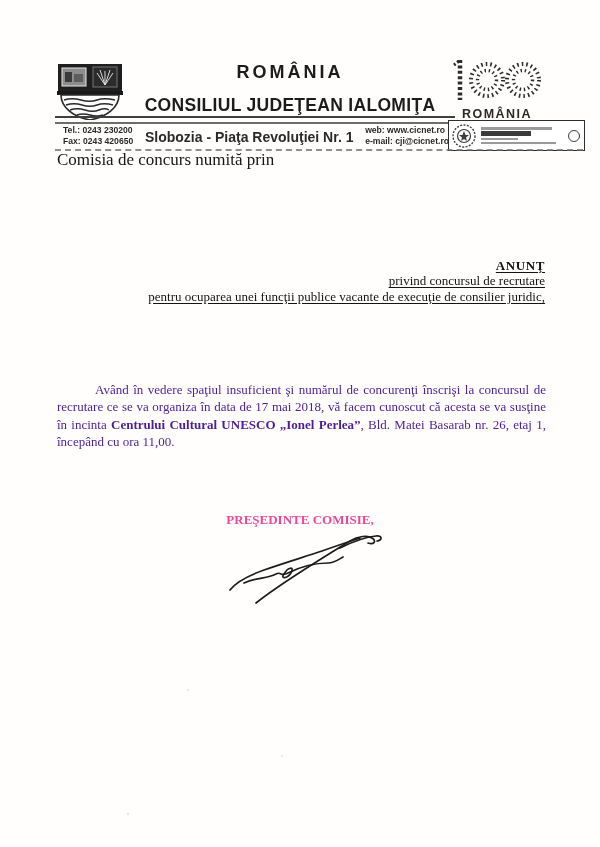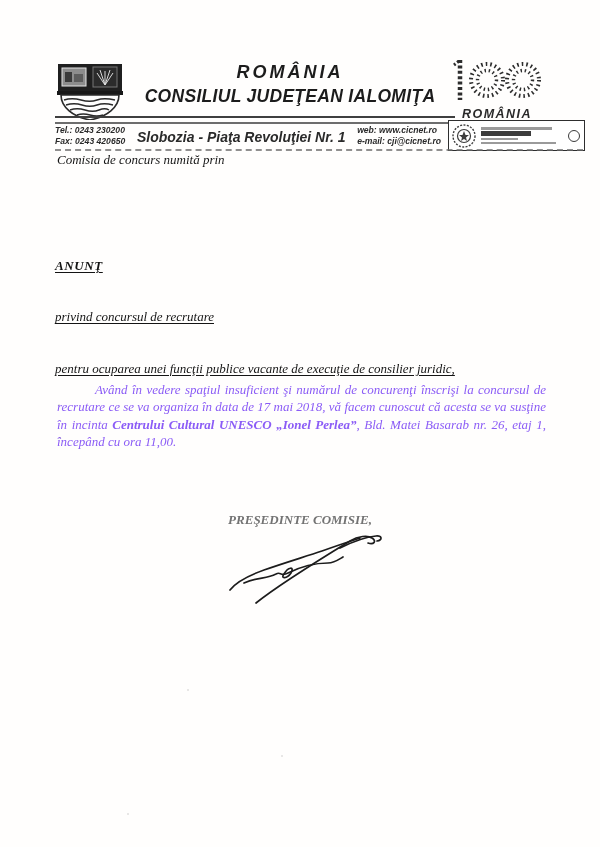--- a/index.html
+++ b/index.html
@@ -1,30 +1,29 @@
 <!DOCTYPE html>
 <html><head>
 <meta charset="utf-8">
 <style>
   html,body{margin:0;padding:0;background:#e8e8e8;}
   .page{
     position:relative;width:600px;height:847px;margin:0 auto;
     background:#fffefd;overflow:hidden;color:#1d1d1d;
     font-family:"Liberation Serif", serif;
-    font-style:italic;
   }
   
   .coat{position:absolute;left:57px;top:63px;width:66px;height:57px;}
   .header-titles{position:absolute;left:125px;top:62px;width:330px;text-align:center;
     font-family:"Liberation Sans", sans-serif;color:#1c1c1c;}
   .country{font-size:18px;font-weight:bold;letter-spacing:3px;}
-  .institution{font-size:17.5px;font-weight:bold;letter-spacing:0.3px;margin-top:3px;white-space:nowrap;}
+  .institution{font-size:17.5px;font-weight:bold;letter-spacing:0.3px;margin-top:12px;white-space:nowrap;}
   .rule-double{position:absolute;left:55px;top:116px;width:400px;height:4px;
     border-top:2.5px solid #3f3f3f;border-bottom:2px solid #6d6d6d;}
-  .contact-bar{position:absolute;left:55px;top:125px;width:386px;display:flex;
+  .contact-bar{position:absolute;left:63px;top:125px;width:386px;display:flex;
     justify-content:space-between;align-items:center;
     font-family:"Liberation Sans", sans-serif;font-weight:bold;color:#2a2a2a;}
   .telfax{font-size:8.6px;line-height:11px;}
   .hq-address{font-size:14px;padding-top:2px;}
   .webmail{font-size:8.6px;line-height:11px;text-align:left;}
   .rule-dashed{position:absolute;left:55px;top:149px;width:528px;height:0;
     border-top:2px dashed #6b6b6b;opacity:.75;}
   
   .centennial{position:absolute;left:447px;top:56px;width:100px;text-align:center;}
   .centennial-label{font-family:"Liberation Sans", sans-serif;font-weight:bold;
@@ -33,29 +32,29 @@
     background:repeating-linear-gradient(90deg,#8a8a8a 0 2px,transparent 2px 4px);}
   
   .cert-badge{position:absolute;left:448px;top:120px;width:135px;height:29px;
     border:1.5px solid #2e2e2e;background:#fff;display:flex;align-items:center;}
   .cert-lines{flex:1;padding:2px 4px 2px 2px;}
   .cert-bar{background:#9a9a9a;height:2.5px;margin:1.5px 0;}
   .cert-bar.strong{background:#3c3c3c;height:5px;}
   .cert-small-circle{width:10px;height:10px;border:1.5px solid #3c3c3c;border-radius:50%;
     margin-right:4px;flex:0 0 auto;}
   
-  .commission-note{position:absolute;left:57px;top:152px;font-size:13px;line-height:16px;color:#161616;}
-  .ann-block{position:absolute;left:55px;top:258px;width:490px;text-align:left;
+  .commission-note{position:absolute;left:57px;top:152px;font-size:17px;line-height:16px;color:#161616;}
+  .ann-block{position:absolute;left:55px;top:258px;width:490px;text-align:right;
     font-size:13px;line-height:15.4px;color:#141414;}
   .ann-title{font-weight:bold;letter-spacing:0.6px;text-decoration:underline;text-underline-offset:2px;}
-  .ann-line{text-decoration:underline;text-underline-offset:2px;margin-top:36px;}
+  .ann-line{text-decoration:underline;text-underline-offset:2px;}
   .body-par{position:absolute;left:57px;top:381px;width:489px;font-size:13px;
-    line-height:17.4px;text-align:justify;text-indent:38px;color:#8b5cf6;margin:0;}
+    line-height:17.4px;text-align:justify;text-indent:38px;color:#4c1d95;margin:0;}
   .sig-block{position:absolute;left:150px;top:512px;width:300px;text-align:center;
-    font-weight:bold;font-size:13px;line-height:16px;color:#737373;}
+    font-weight:bold;font-size:13px;line-height:16px;color:#ec4899;}
   .sig-svg{position:absolute;left:222px;top:532px;}
   .speck{position:absolute;width:2px;height:2px;border-radius:50%;background:#555;opacity:.18;}
 </style>
 </head>
 <body>
 
 <div class="page">
 
   <div class="coat">
     <svg width="66" height="57" viewBox="0 0 66 57">

